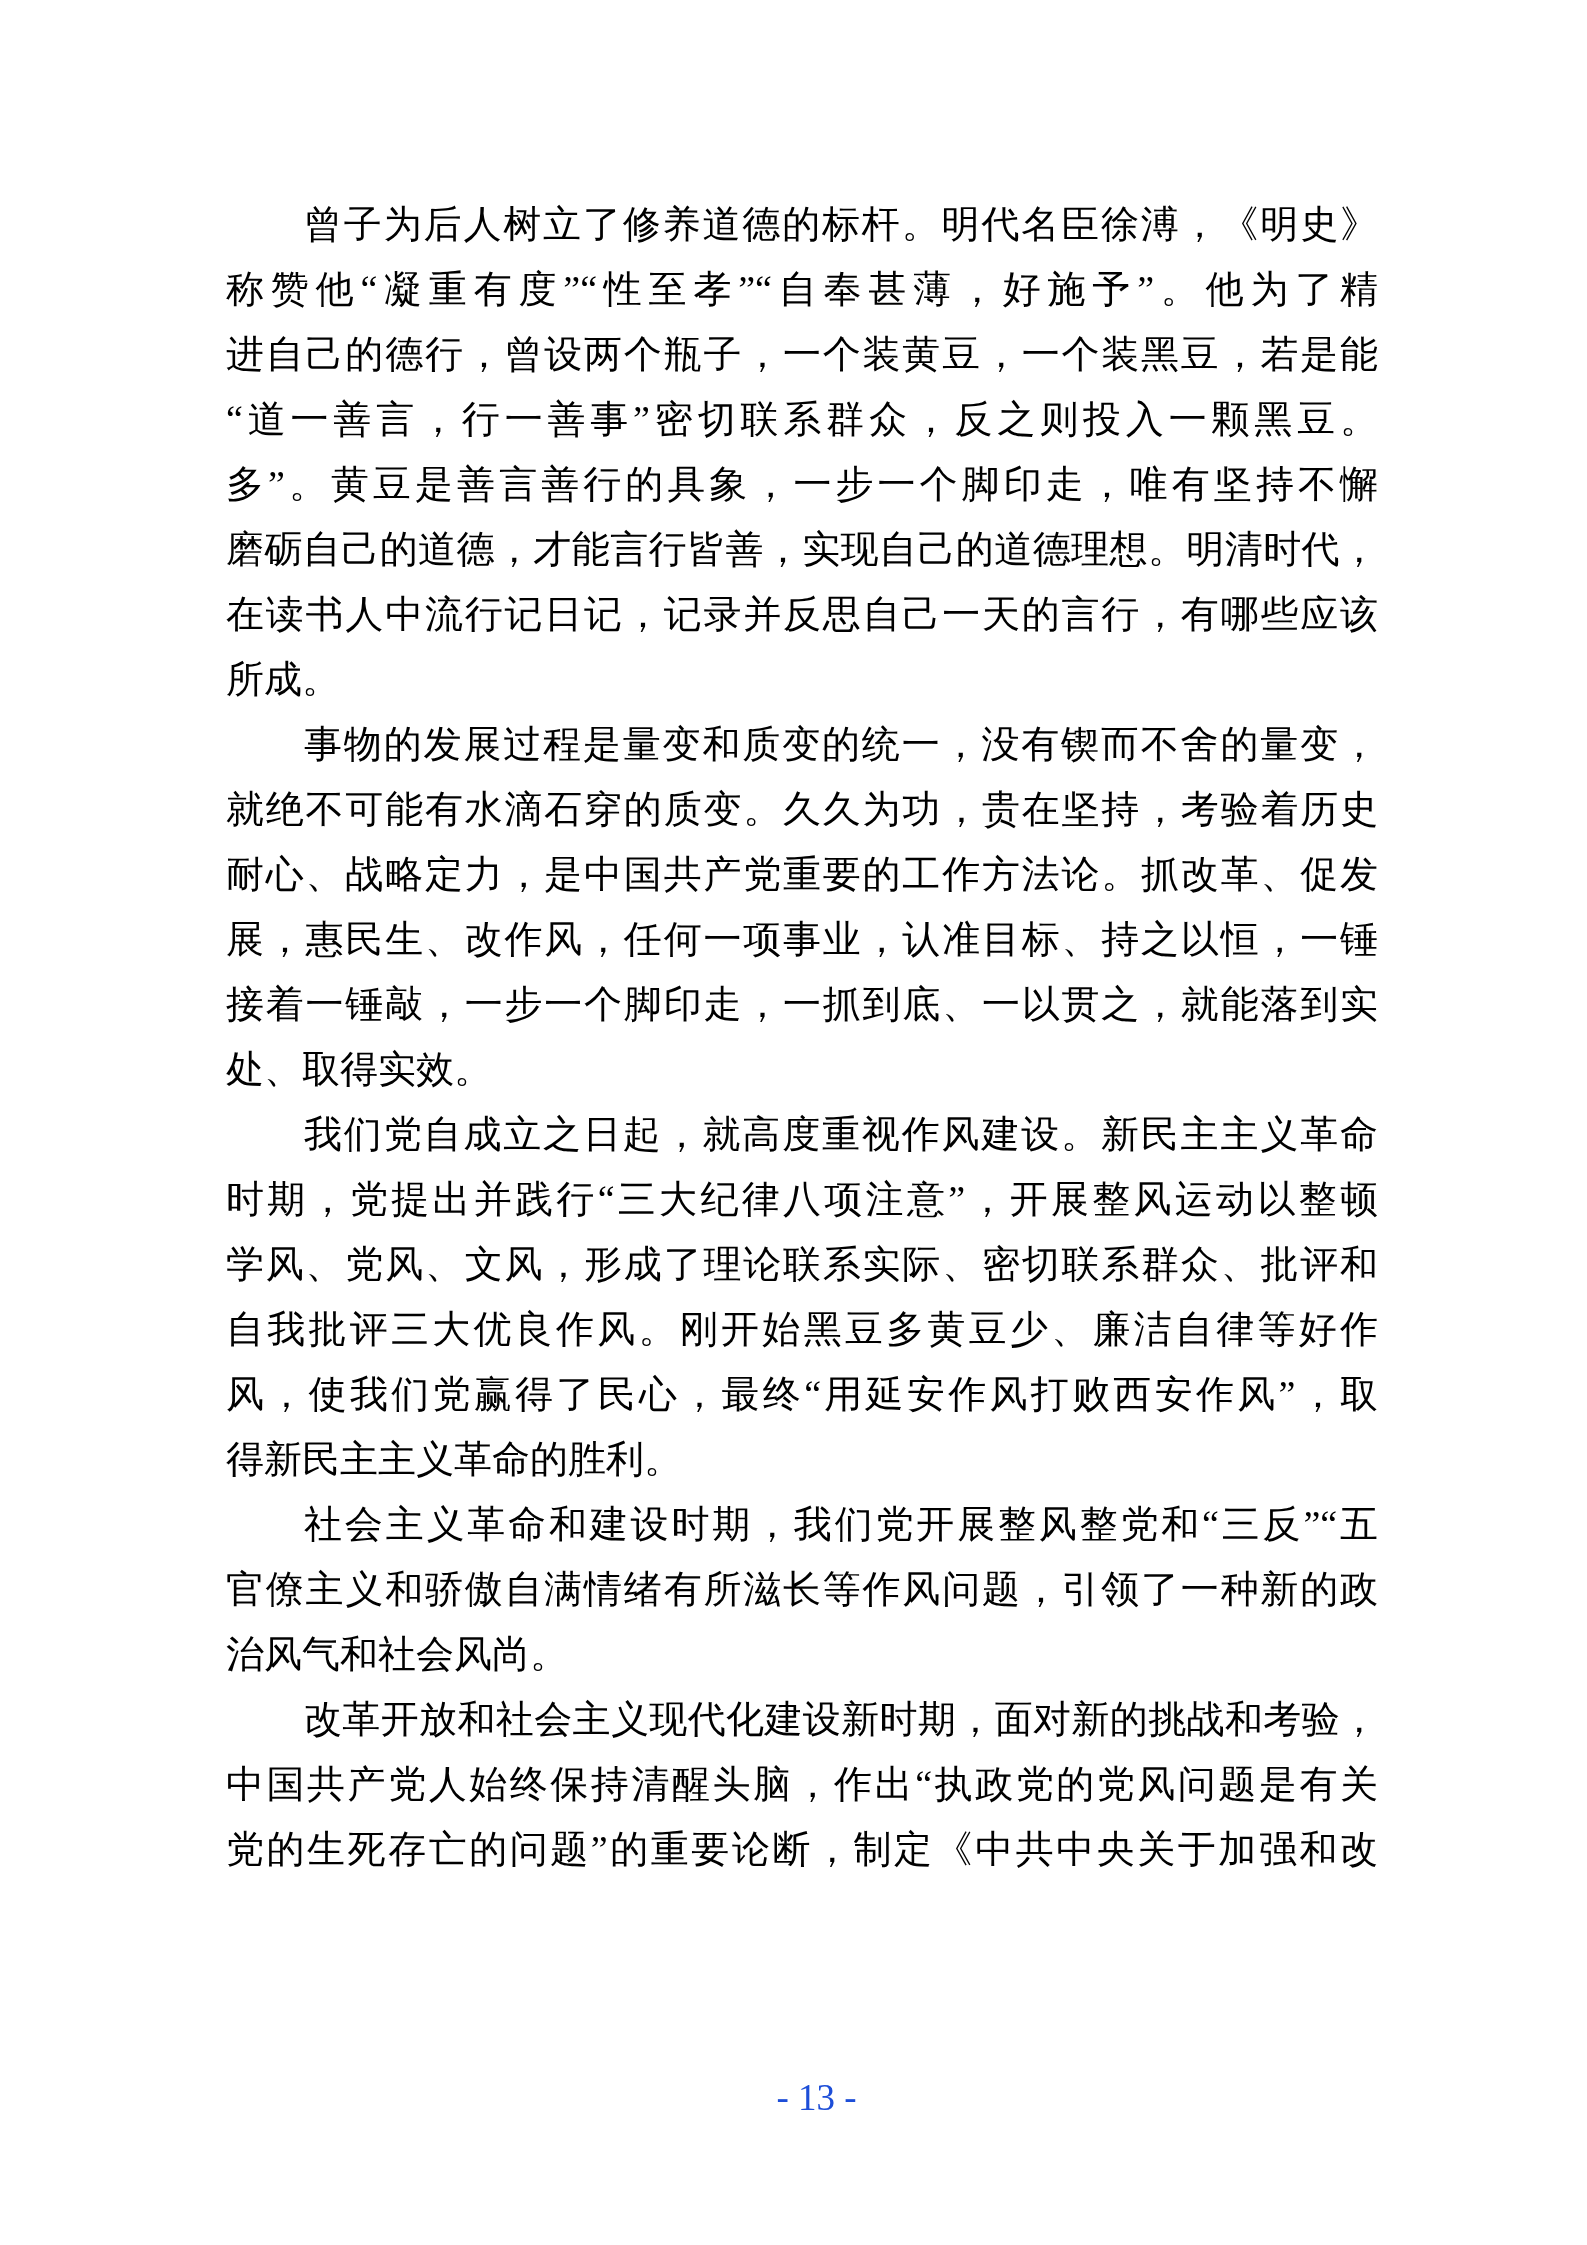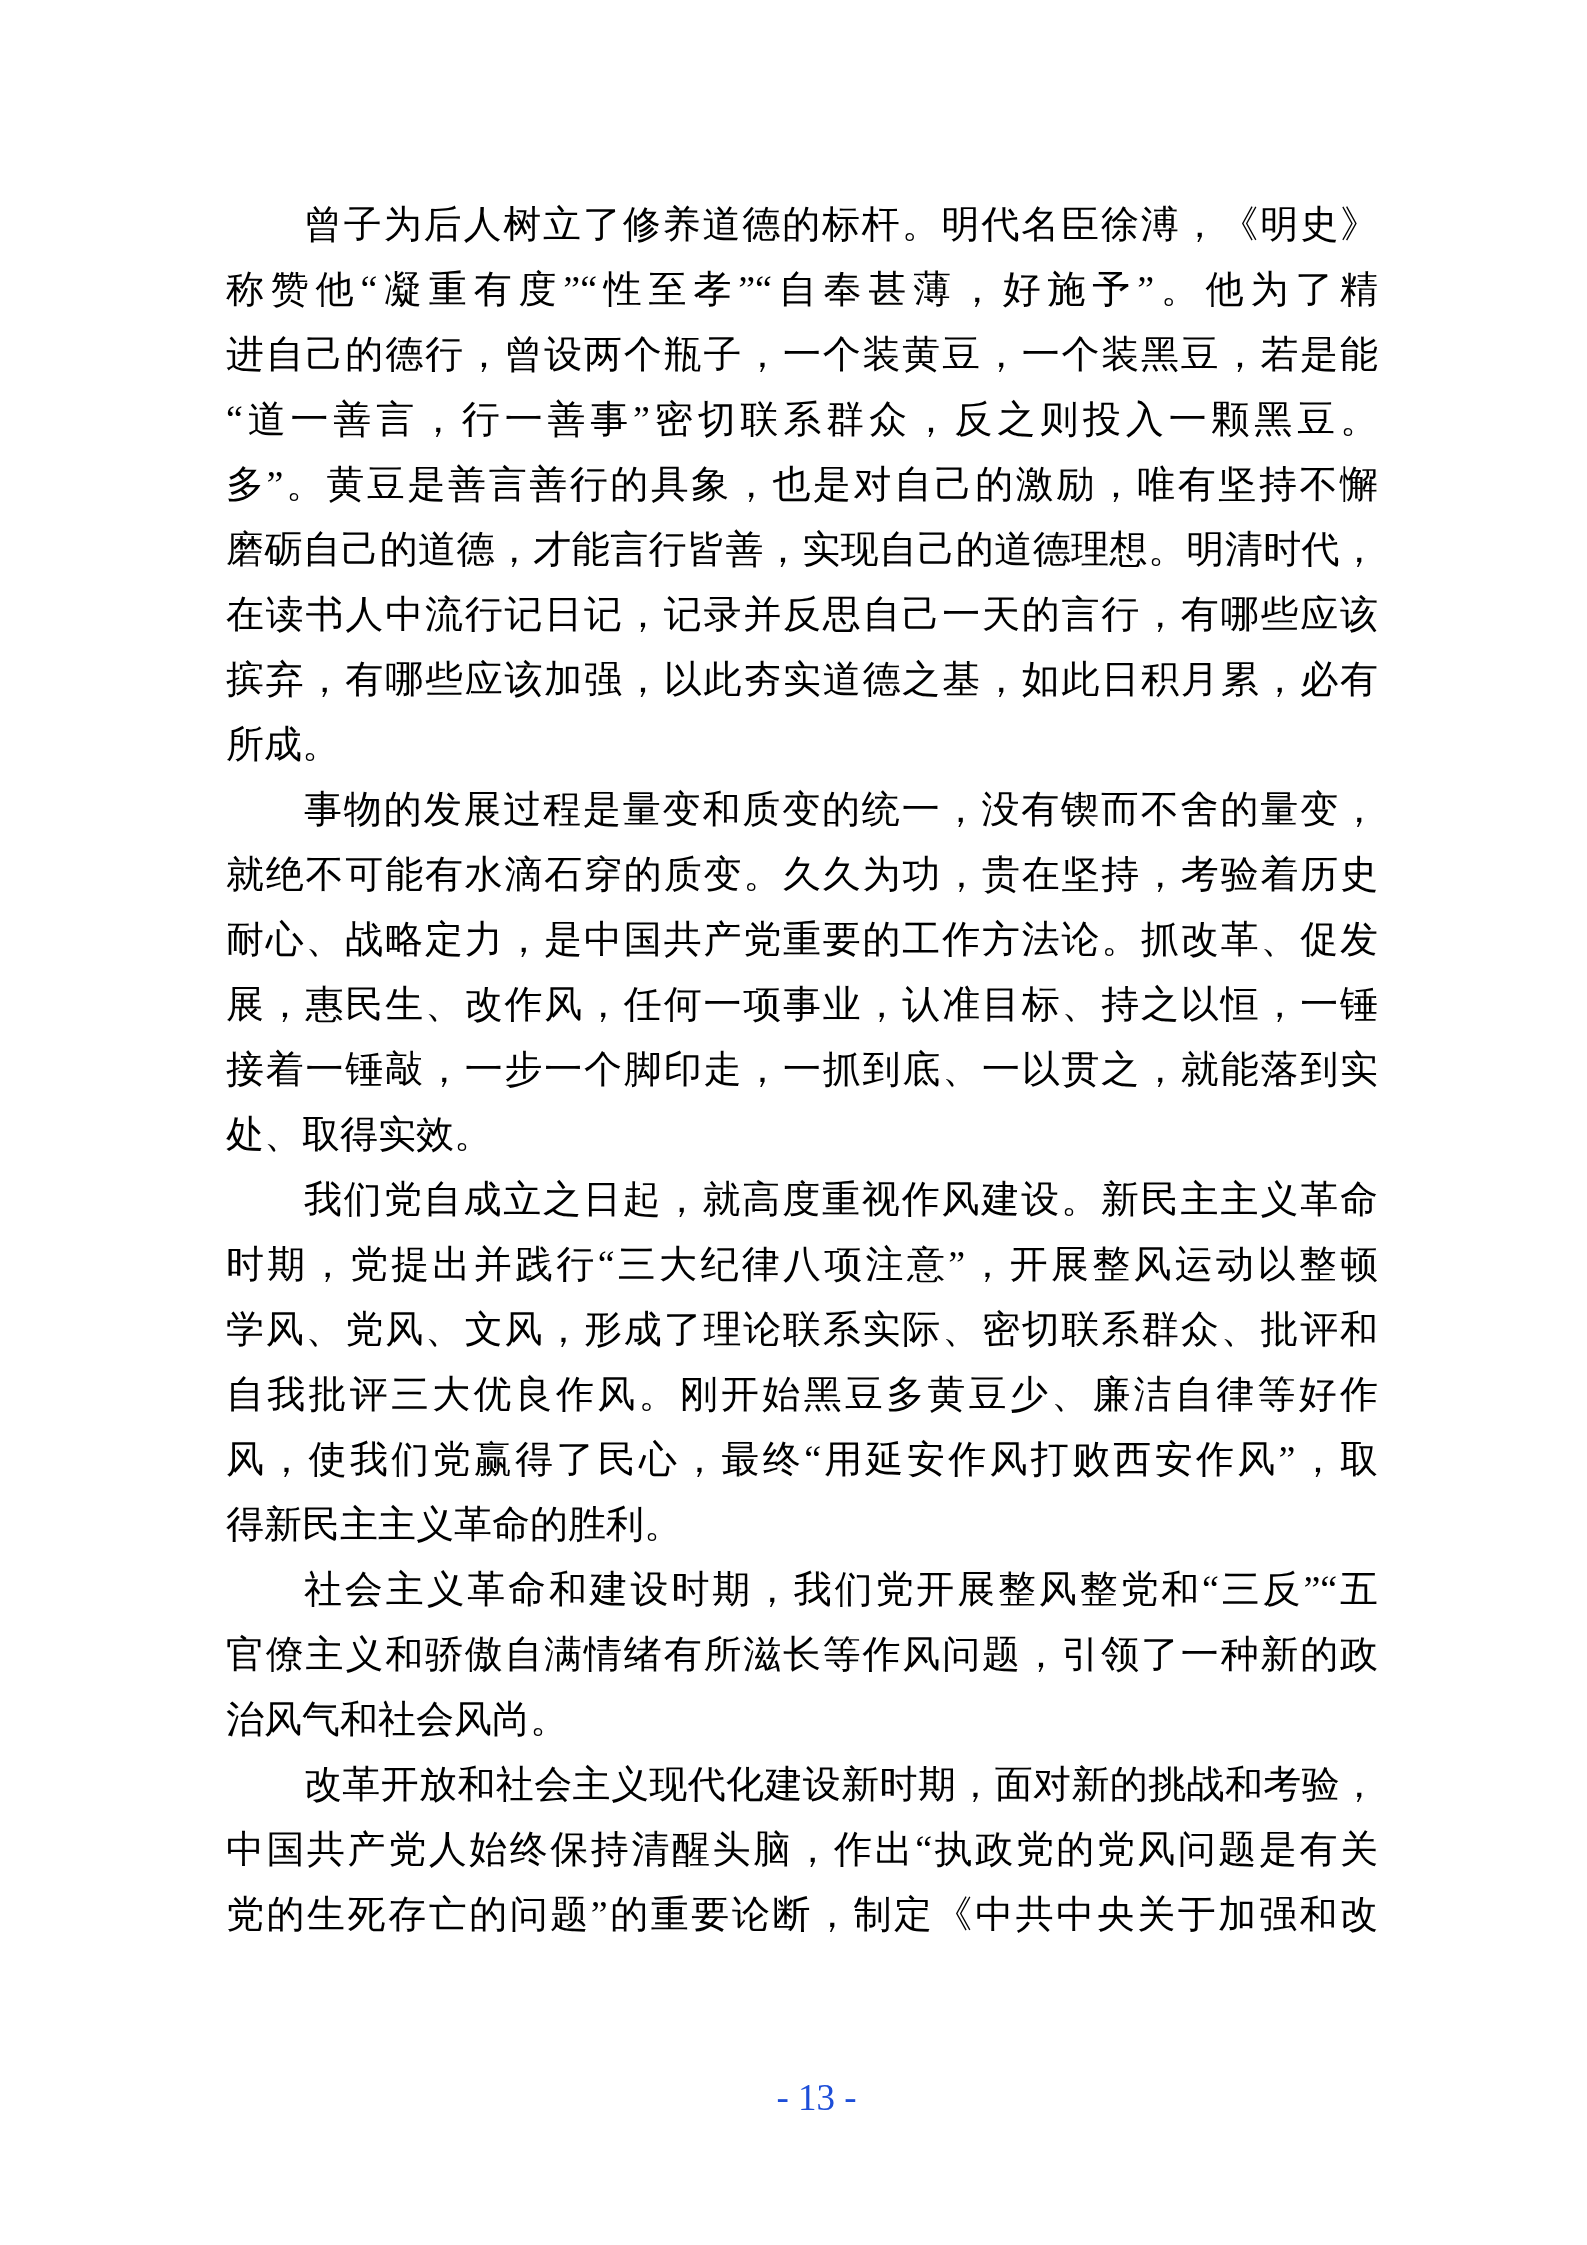--- a/index.html
+++ b/index.html
@@ -47,24 +47,23 @@
 <body>
 
 <div class="page">
   <div class="text-block">
 
     <section class="para">
       <div class="line indent">曾子为后人树立了修养道德的标杆。明代名臣徐溥，《明史》</div>
       <div class="line">称赞他“凝重有度”“性至孝”“自奉甚薄，好施予”。他为了精</div>
       <div class="line">进自己的德行，曾设两个瓶子，一个装黄豆，一个装黑豆，若是能</div>
       <div class="line">“道一善言，行一善事”密切联系群众，反之则投入一颗黑豆。</div>
-      <div class="line">多”。黄豆是善言善行的具象，也是对自己的激励，唯有坚持不懈</div>
+      <div class="line">多”。黄豆是善言善行的具象，一步一个脚印走，唯有坚持不懈</div>
       <div class="line">磨砺自己的道德，才能言行皆善，实现自己的道德理想。明清时代，</div>
       <div class="line">在读书人中流行记日记，记录并反思自己一天的言行，有哪些应该</div>
-      <div class="line">摈弃，有哪些应该加强，以此夯实道德之基，如此日积月累，必有</div>
       <div class="line para-end">所成。</div>
     </section>
 
     <section class="para">
       <div class="line indent">事物的发展过程是量变和质变的统一，没有锲而不舍的量变，</div>
       <div class="line">就绝不可能有水滴石穿的质变。久久为功，贵在坚持，考验着历史</div>
       <div class="line">耐心、战略定力，是中国共产党重要的工作方法论。抓改革、促发</div>
       <div class="line">展，惠民生、改作风，任何一项事业，认准目标、持之以恒，一锤</div>
       <div class="line">接着一锤敲，一步一个脚印走，一抓到底、一以贯之，就能落到实</div>
       <div class="line para-end">处、取得实效。</div>

